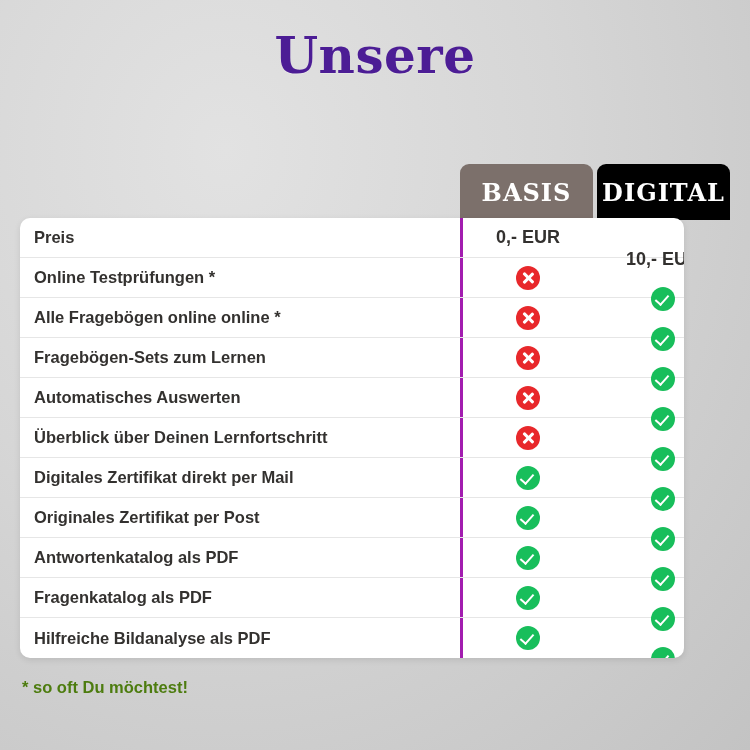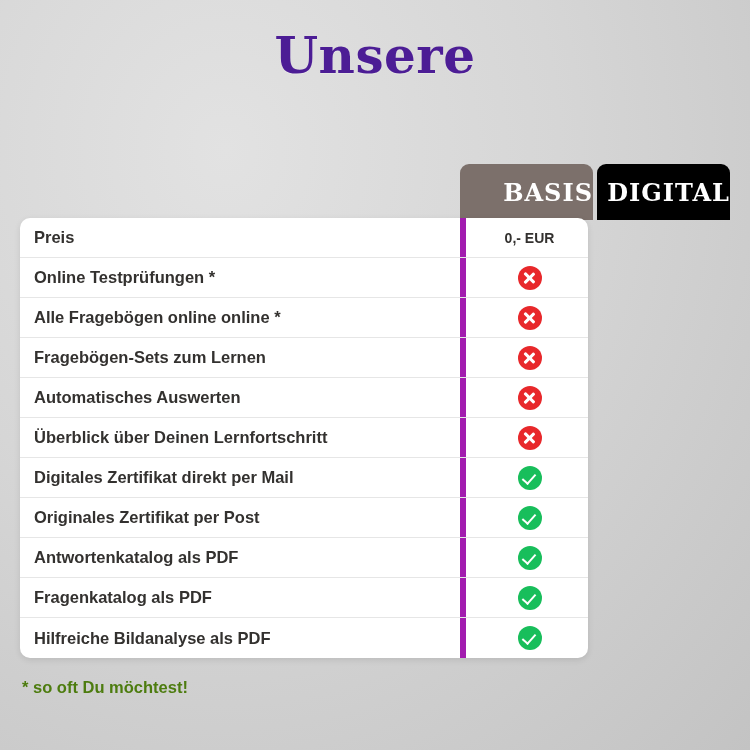--- a/index.html
+++ b/index.html
@@ -41,21 +41,21 @@
     width: 750px;
     height: 56px;
   }
   .col-head {
     position: absolute;
     top: 0;
     height: 56px;
     border-radius: 9px 9px 0 0;
     display: flex;
     align-items: center;
-    justify-content: flex-end;
+    justify-content: center;
     font-family: "DejaVu Serif", serif;
     font-weight: bold;
     font-size: 24px;
     letter-spacing: 1px;
     color: #ffffff;
   }
   .col-head.basis {
     left: 460px;
     width: 133px;
     background: #7C706B;
@@ -63,21 +63,21 @@
   .col-head.digital {
     left: 597px;
     width: 133px;
     background: #000000;
   }
 
   .table {
     position: absolute;
     top: 218px;
     left: 20px;
-    width: 568px;
+    width: 664px;
     background: #ffffff;
     border-radius: 10px;
     box-shadow: 0 2px 6px rgba(0,0,0,0.10);
     overflow: hidden;
   }
   .row {
     display: flex;
     align-items: stretch;
     height: 40px;
     border-bottom: 1px solid #e6e6e6;
@@ -90,24 +90,24 @@
     padding-left: 14px;
     font-size: 16.5px;
     font-weight: bold;
     color: #33312F;
   }
   .cell-val {
     flex: 0 0 133px;
     display: flex;
     align-items: center;
     justify-content: center;
-    font-size: 14px;
+    font-size: 18px;
     font-weight: bold;
     color: #33312F;
-    border-left: 6px solid #a21caf;
+    border-left: 3px solid #a21caf;
   }
   .cell-val.digital { flex: 0 0 137px; margin-top: 41px; }
 
   .icon {
     width: 24px;
     height: 24px;
     border-radius: 50%;
     display: inline-block;
     position: relative;
   }

